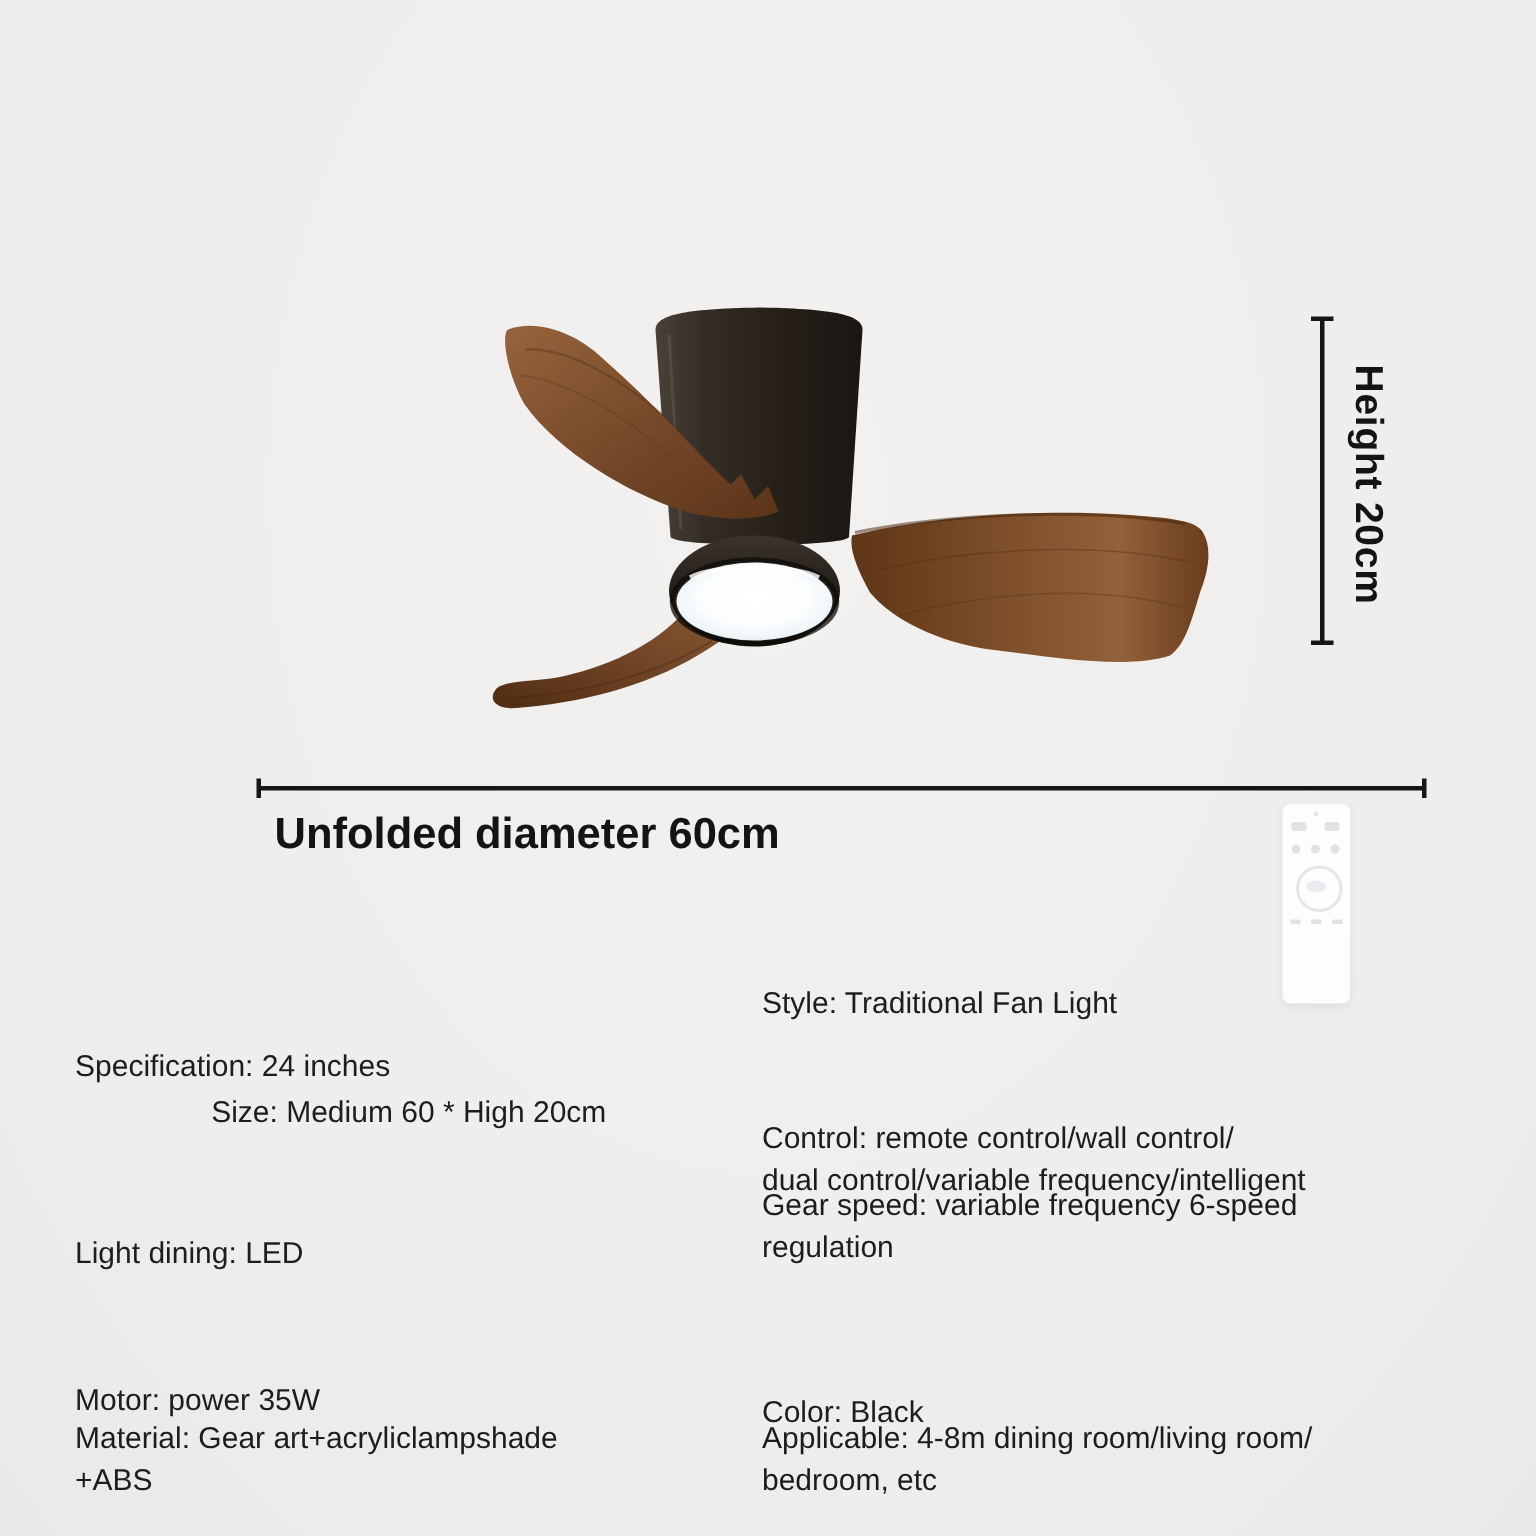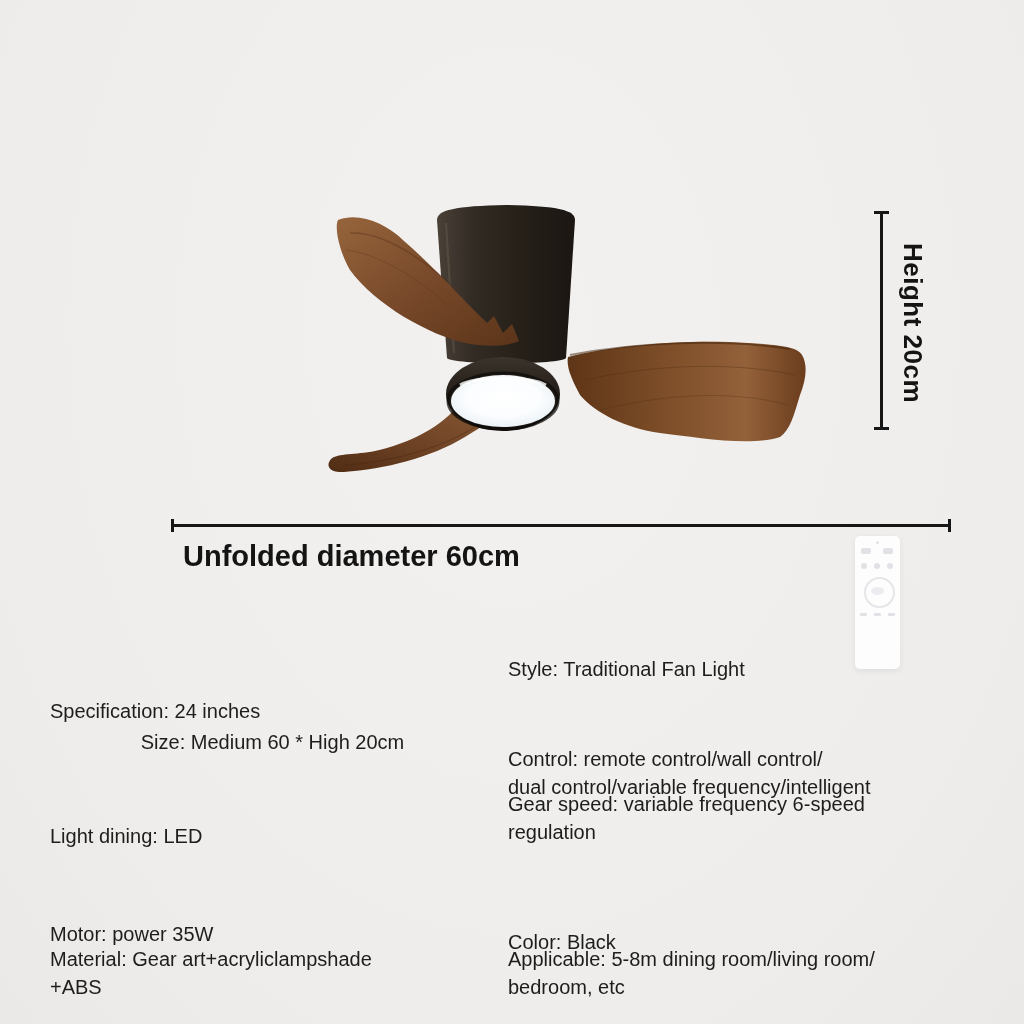--- a/index.html
+++ b/index.html
@@ -179,17 +179,17 @@
 +ABS</div>
   </div>
 
   <div>
     <div class="spec-item col-right" style="top:655px;">Style: Traditional Fan Light</div>
     <div class="spec-item col-right" style="top:745px;">Control: remote control/wall control/
 dual control/variable frequency/intelligent</div>
     <div class="spec-item col-right" style="top:775px;margin-top:15px;">Gear speed: variable frequency 6-speed
 regulation</div>
     <div class="spec-item col-right" style="top:899px;margin-top:29px;">Color: Black</div>
-    <div class="spec-item col-right" style="top:945px;">Applicable: 5-8m dining room/living room/
+    <div class="spec-item col-right" style="top:945px;">Applicable: 4-8m dining room/living room/
 bedroom, etc</div>
   </div>
 
 </div>
 
 </body></html>

